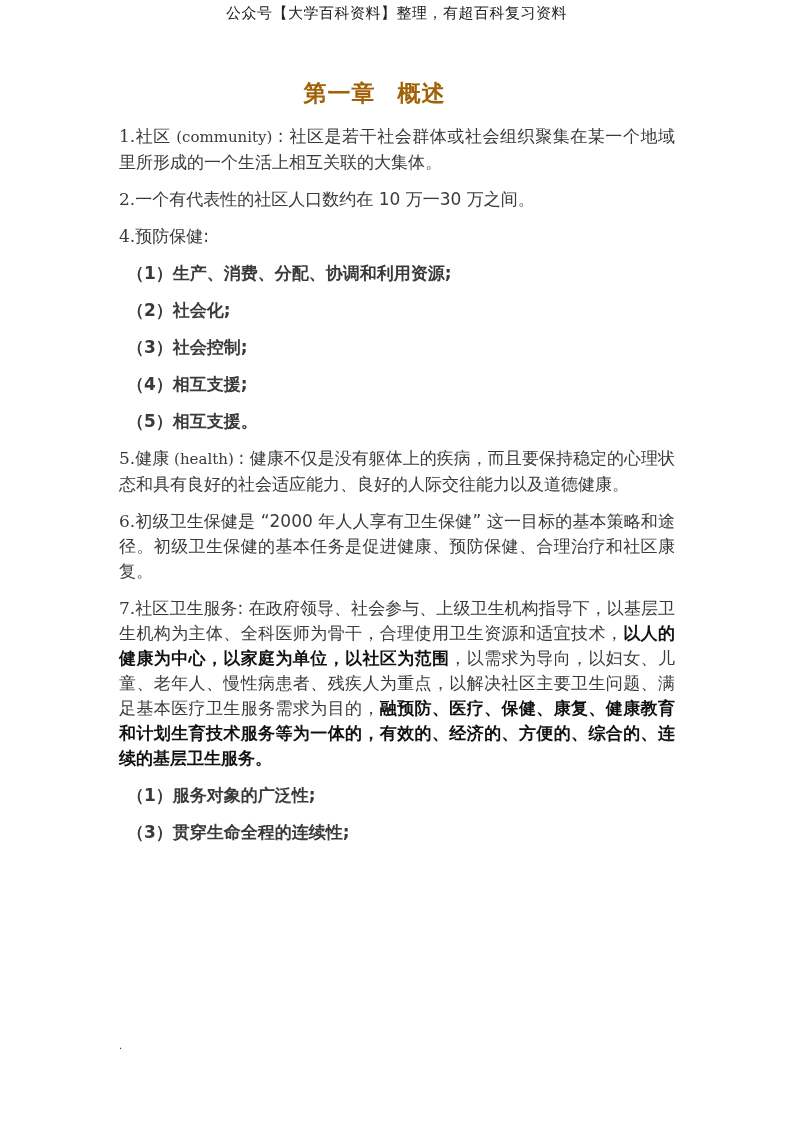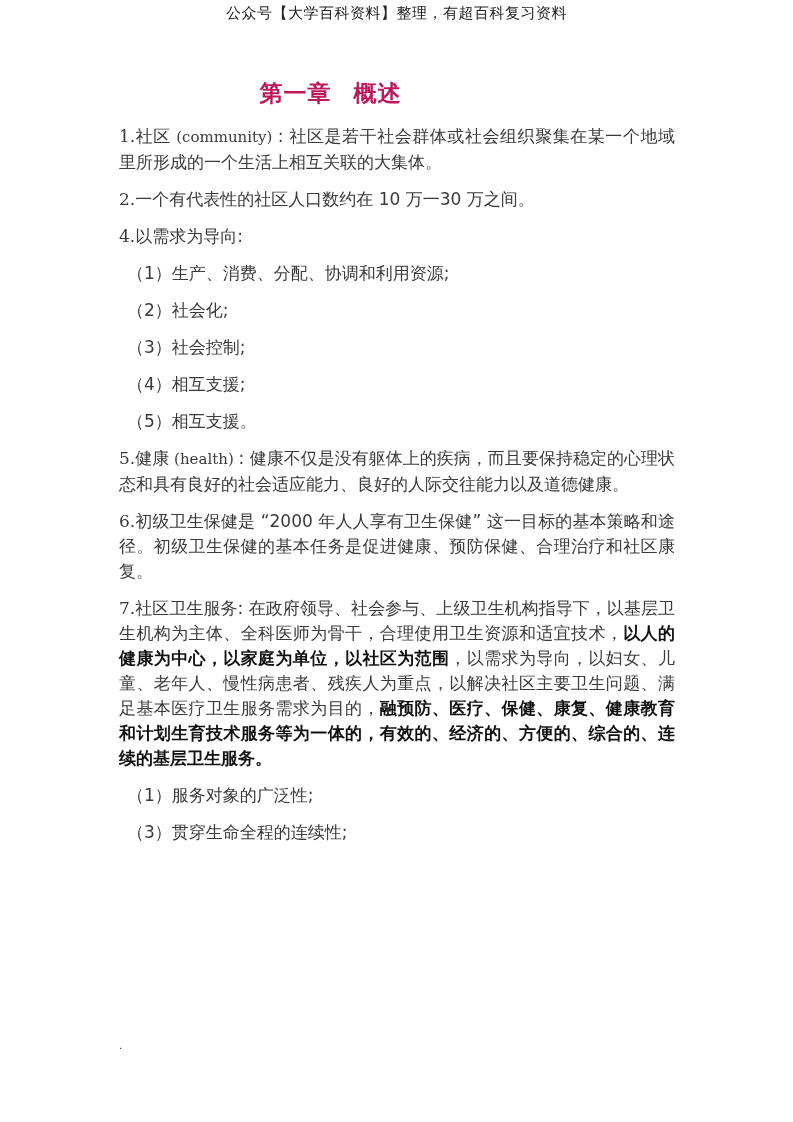--- a/index.html
+++ b/index.html
@@ -27,39 +27,41 @@
       letter-spacing: 0.5px;
     }
     .chapter-title {
       position: absolute;
       top: 78px;
       left: 0;
       width: 661px;
       text-align: center;
       font-size: 23px;
       font-weight: bold;
-      color: #be185d;
+      color: #a16207;
       letter-spacing: 1px;
+      padding-left: 44px;
     }
     .chapter-title .gap { display: inline-block; width: 22px; }
     .content {
       position: absolute;
       top: 124px;
       left: 119px;
       width: 556px;
     }
     .para {
       font-size: 17px;
       line-height: 25px;
       margin: 0 0 12px 0;
       color: #3a3a3a;
       text-align: justify;
     }
     .para.sub {
       padding-left: 8px;
+      font-weight: bold;
     }
     .para .num {
       font-family: "DejaVu Serif", serif;
     }
     .para .en {
       font-family: "DejaVu Serif", serif;
       font-size: 15px;
     }
     .para b, .para .bold {
       font-weight: bold;
@@ -87,21 +89,21 @@
   <p class="para">
     <span class="num">1.</span><span>社区</span><span class="en"> (community) </span><span>: 社区是若干社会群体或社会组织聚集在某一个地域里所形成的一个生活上相互关联的大集体。</span>
   </p>
 
   <p class="para">
     <span class="num">2.</span><span>一个有代表性的社区人口数约在 10 万一30 万之间。</span>
   </p>
 
 
   <p class="para">
-    <span class="num">4.</span><span>以需求为导向:</span>
+    <span class="num">4.</span><span>预防保健:</span>
   </p>
   <p class="para sub"><span>（1）</span><span>生产、消费、分配、协调和利用资源;</span></p>
   <p class="para sub"><span>（2）</span><span>社会化;</span></p>
   <p class="para sub"><span>（3）</span><span>社会控制;</span></p>
   <p class="para sub"><span>（4）</span><span>相互支援;</span></p>
   <p class="para sub"><span>（5）</span><span>相互支援。</span></p>
 
   <p class="para">
     <span class="num">5.</span><span>健康</span><span class="en"> (health) </span><span>: 健康不仅是没有躯体上的疾病，而且要保持稳定的心理状态和具有良好的社会适应能力、良好的人际交往能力以及道德健康。</span>
   </p>

